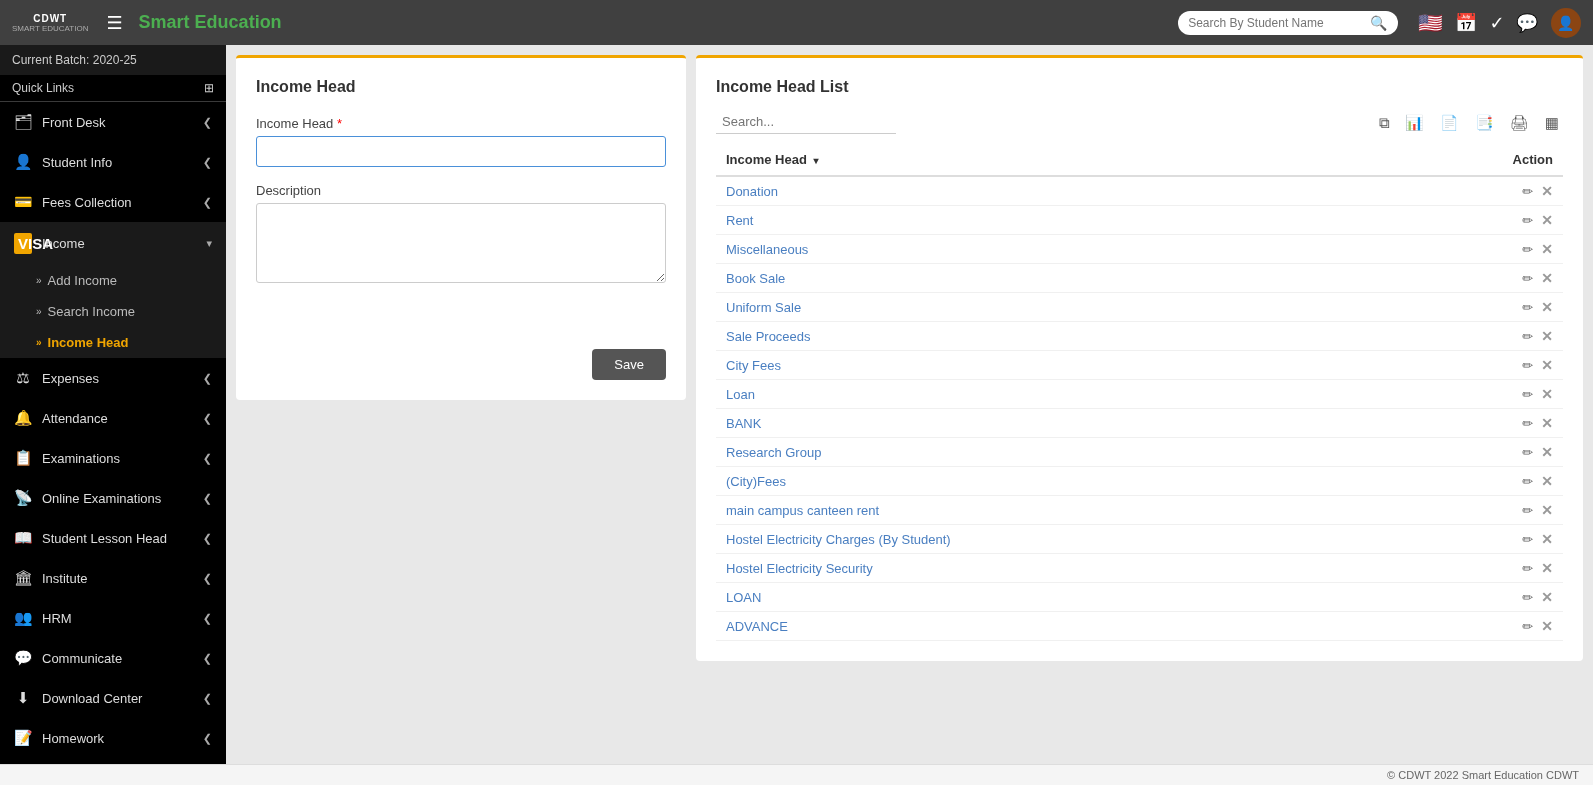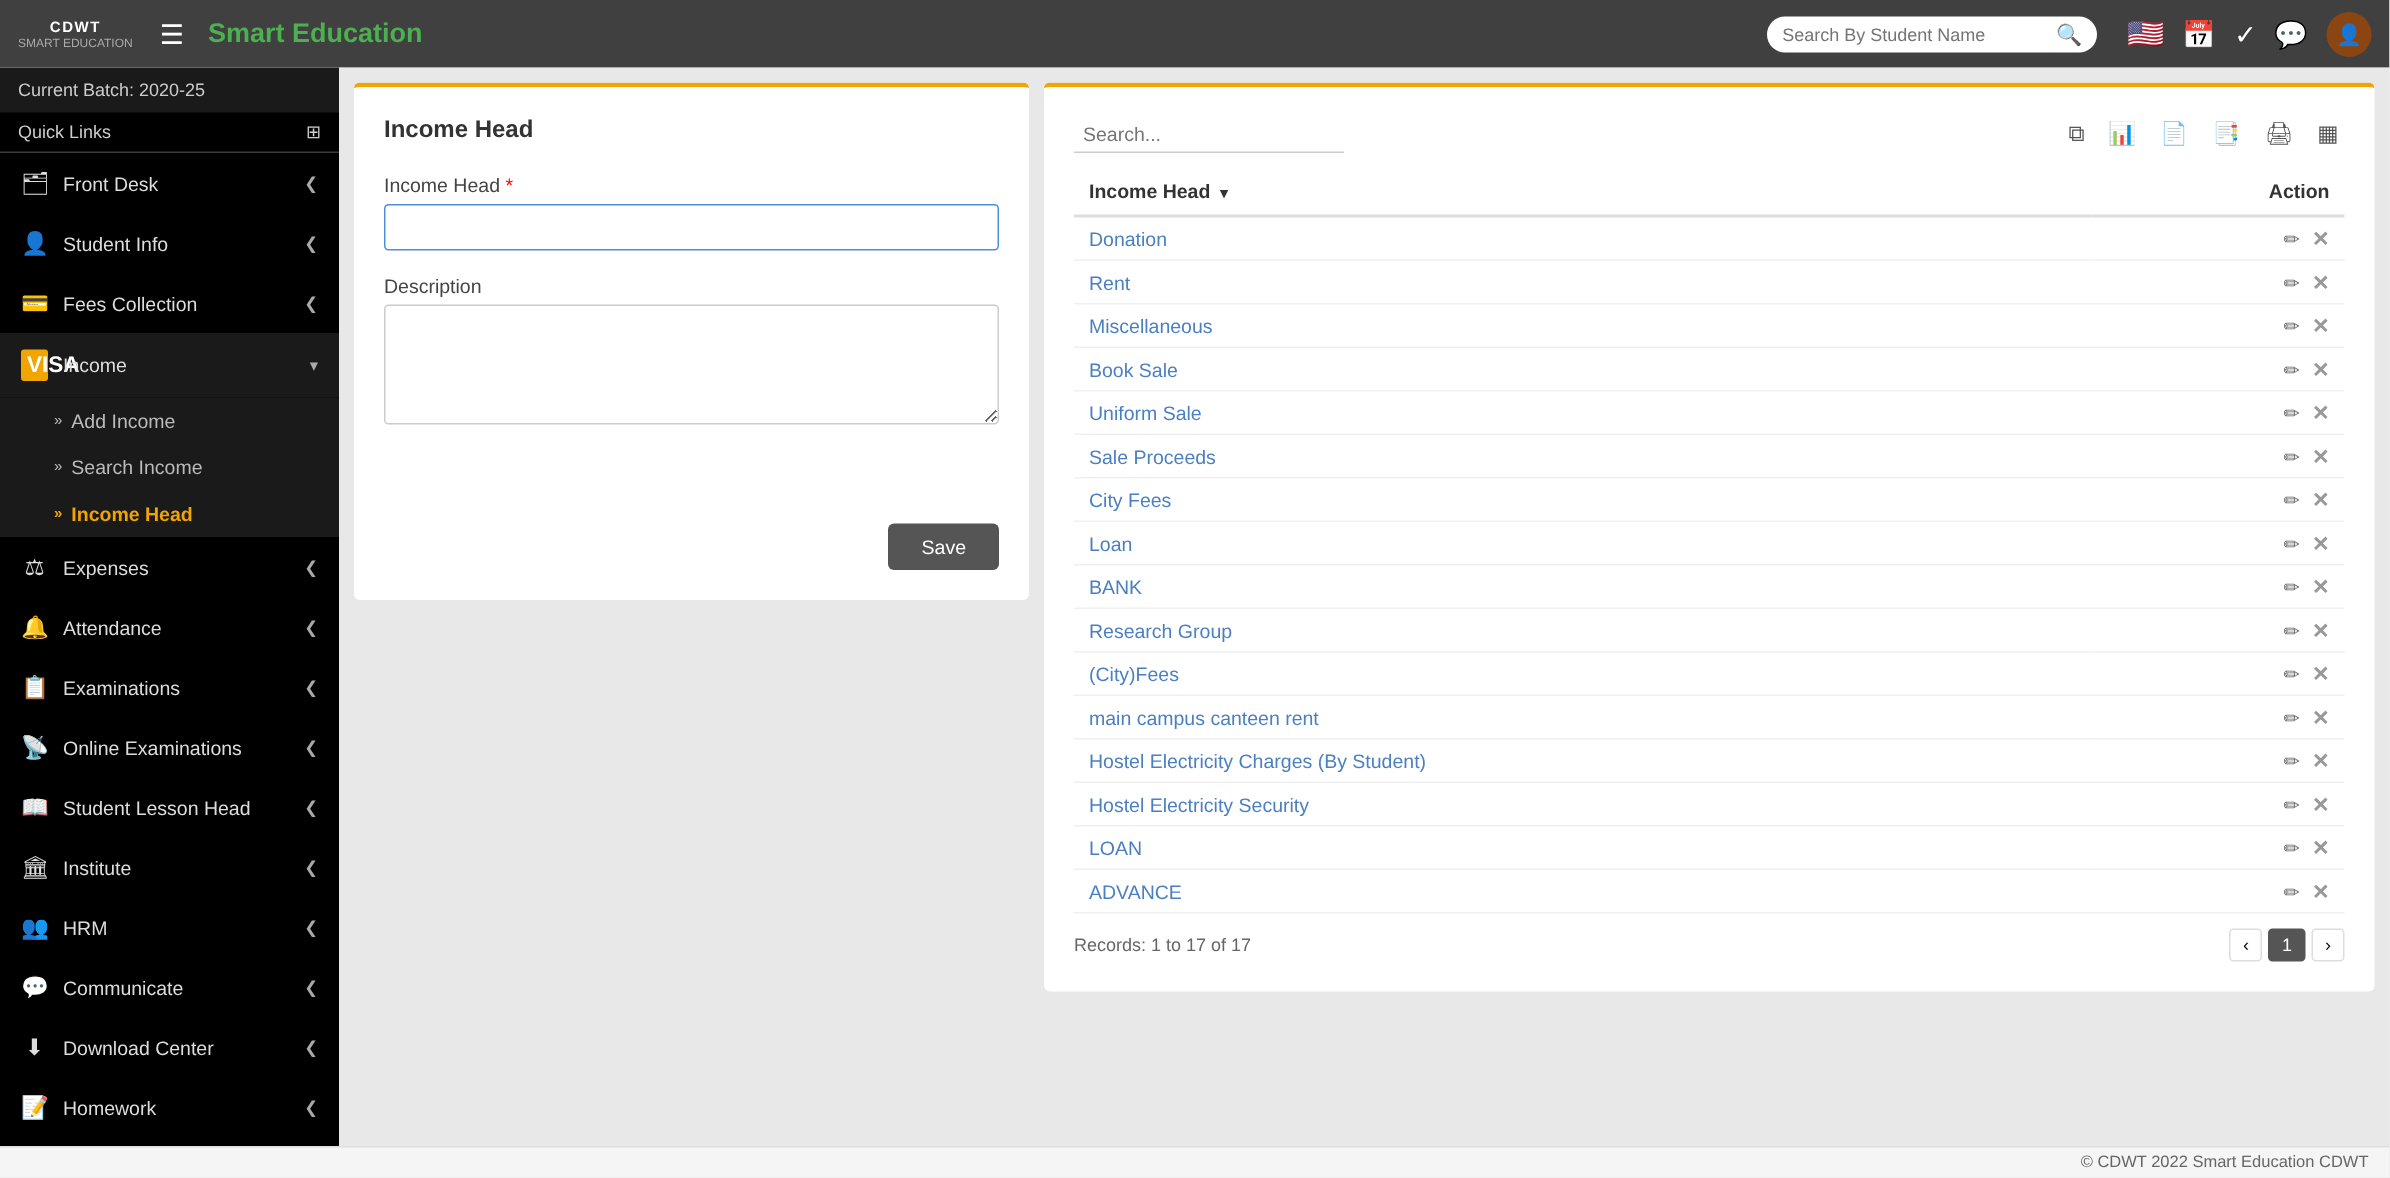--- a/index.html
+++ b/index.html
@@ -166,21 +166,21 @@
       height: fit-content;
     }
     .list-panel-title {
       font-size: 16px;
       font-weight: bold;
       color: #333;
       margin-bottom: 14px;
     }
     .list-toolbar {
       display: flex;
-      align-items: flex-start;
+      align-items: flex-end;
       justify-content: space-between;
       margin-bottom: 10px;
       gap: 40px;
     }
     .list-search input {
       border: none;
       border-bottom: 1px solid #ccc;
       outline: none;
       font-size: 13px;
       padding: 4px 6px;
@@ -418,20 +418,21 @@
       <div class="form-group">
         <label class="form-label">Description</label>
         <textarea class="form-textarea" style=""></textarea>
       </div>
       <div class="form-actions">
         <button class="btn-save">Save</button>
       </div>
     </div>
 
     <div class="list-panel">
+      <div class="list-panel-title">Income Head List</div>
       <div class="list-toolbar">
         <div class="list-search">
           <input type="text" placeholder="Search..." style="">
         </div>
         <div class="list-icons">
           <button class="list-icon-btn" title="Copy">⧉</button>
           <button class="list-icon-btn" title="Excel">📊</button>
           <button class="list-icon-btn" title="CSV">📄</button>
           <button class="list-icon-btn" title="PDF">📑</button>
           <button class="list-icon-btn" title="Print">🖨</button>
@@ -622,28 +623,20 @@
       </td>
       <td>
         <div class="action-btns">
           <span class="edit-btn" title="Edit">✏</span>
           <span class="del-btn" title="Delete">✕</span>
         </div>
       </td>
     </tr>
           </tbody>
       </table>
-      <div class="list-footer">
-        <span>Records: 1 to 17 of 17</span>
-        <div class="pagination">
-          <button class="pg-btn">‹</button>
-          <button class="pg-btn active">1</button>
-          <button class="pg-btn">›</button>
-        </div>
-      </div>
     </div>
 
   </div>
 </div>
 
 <div class="footer">
   <span>© CDWT 2022 Smart Education CDWT</span>
 </div>
 
 </body></html>

